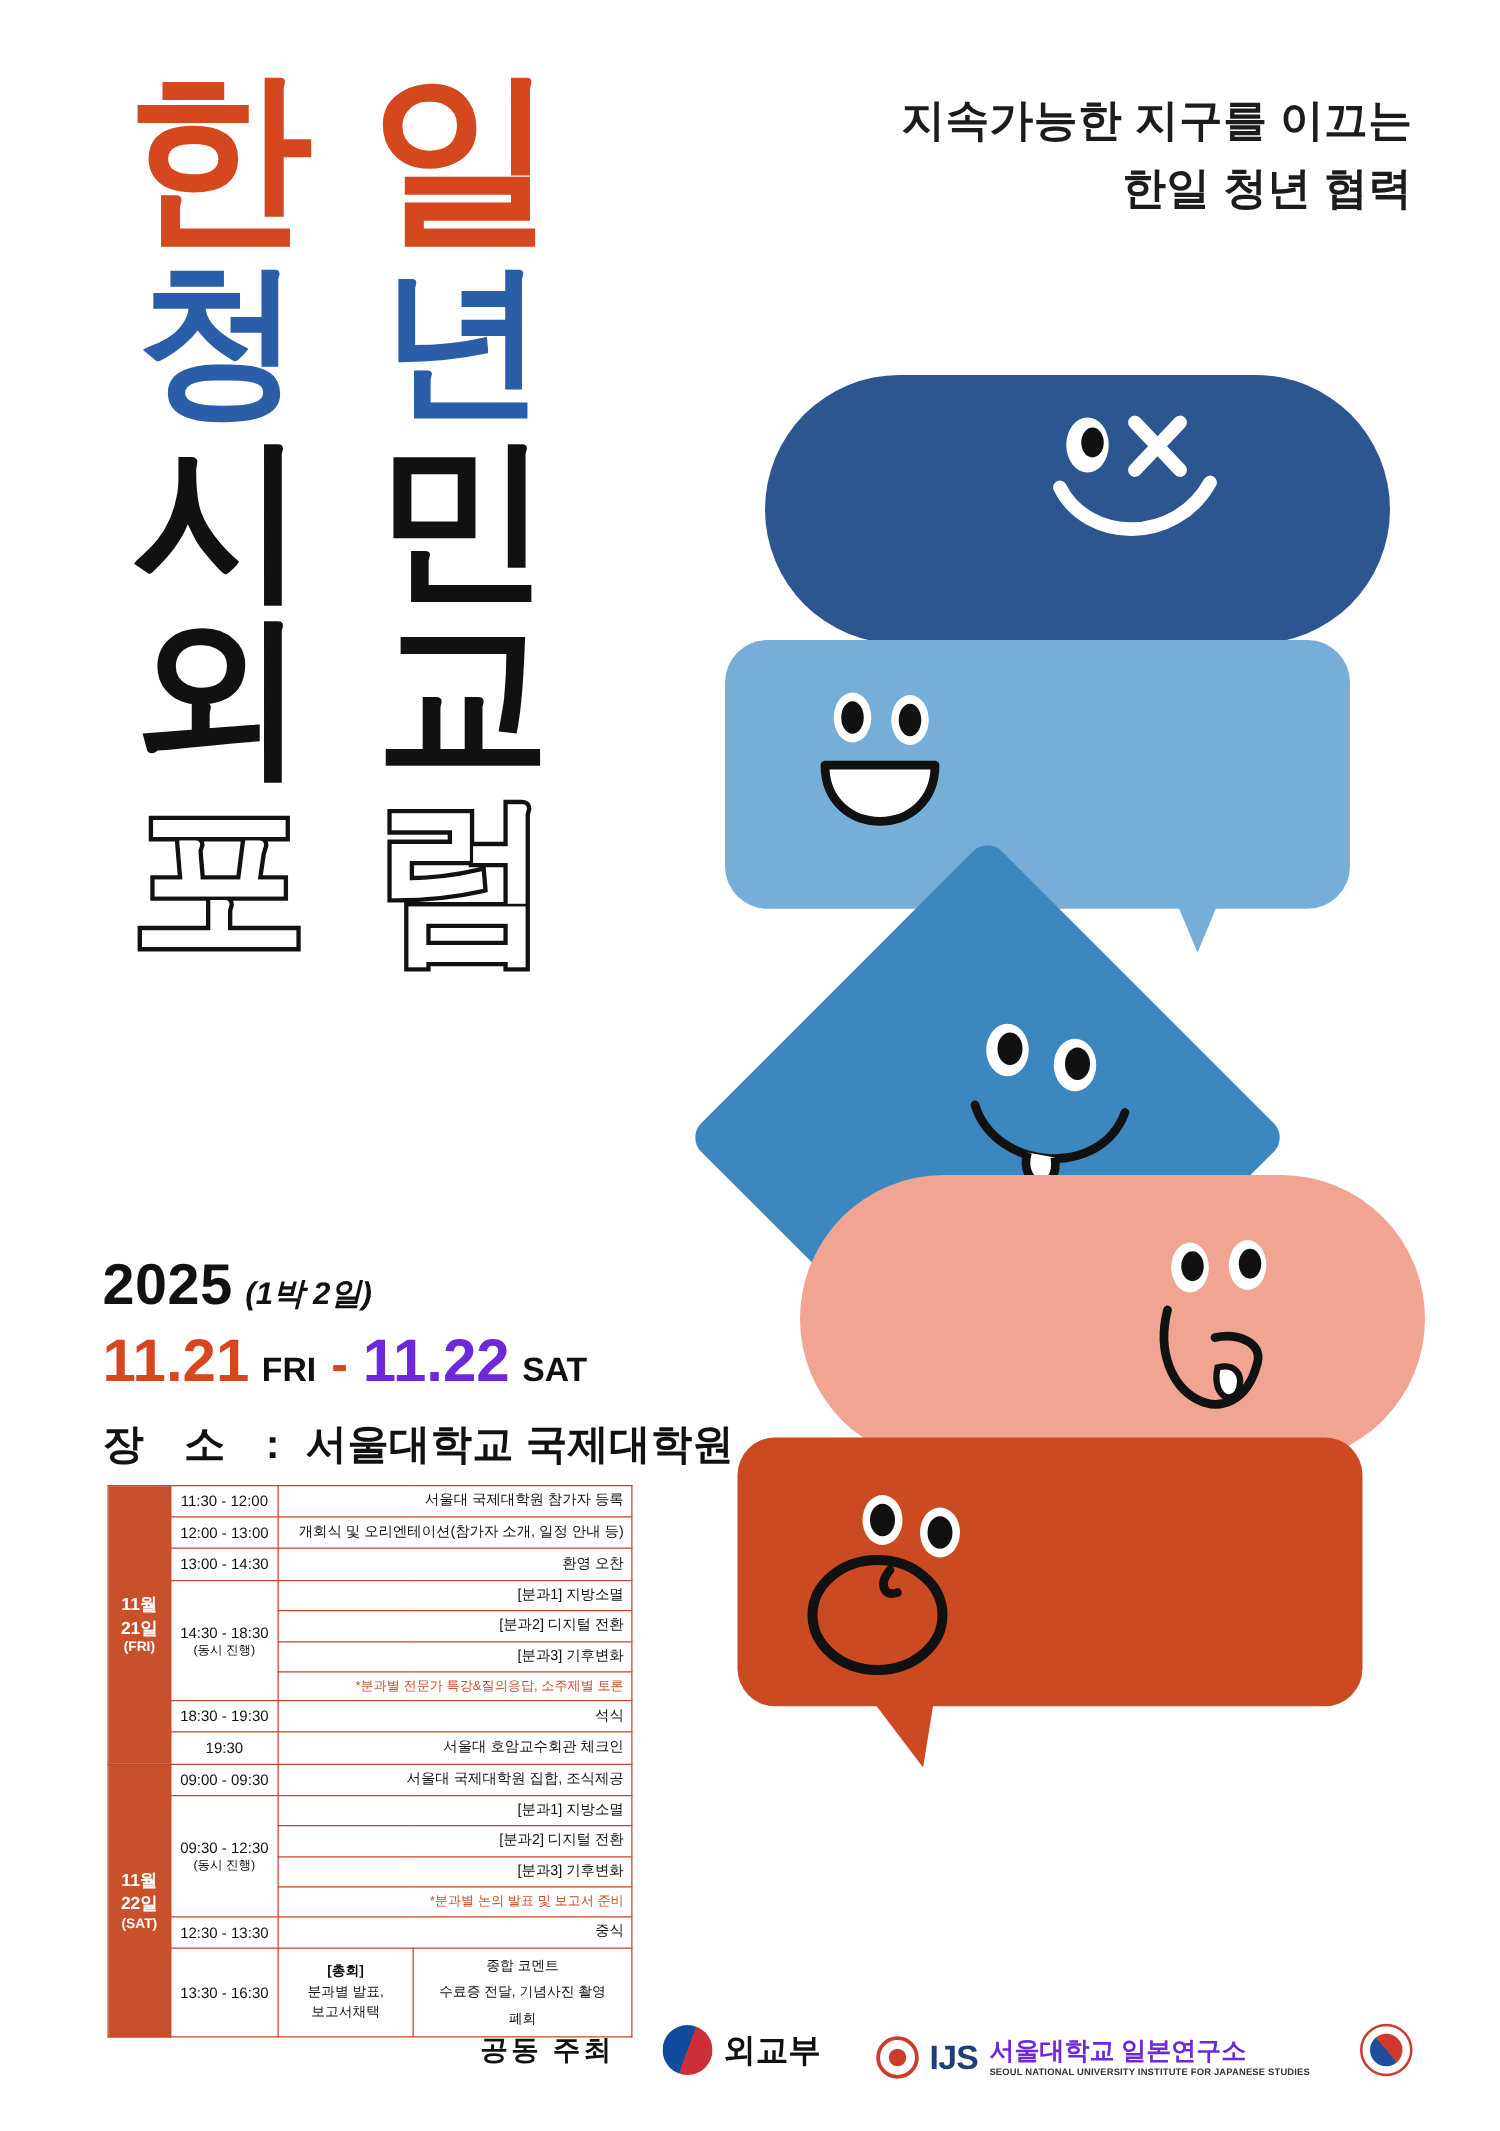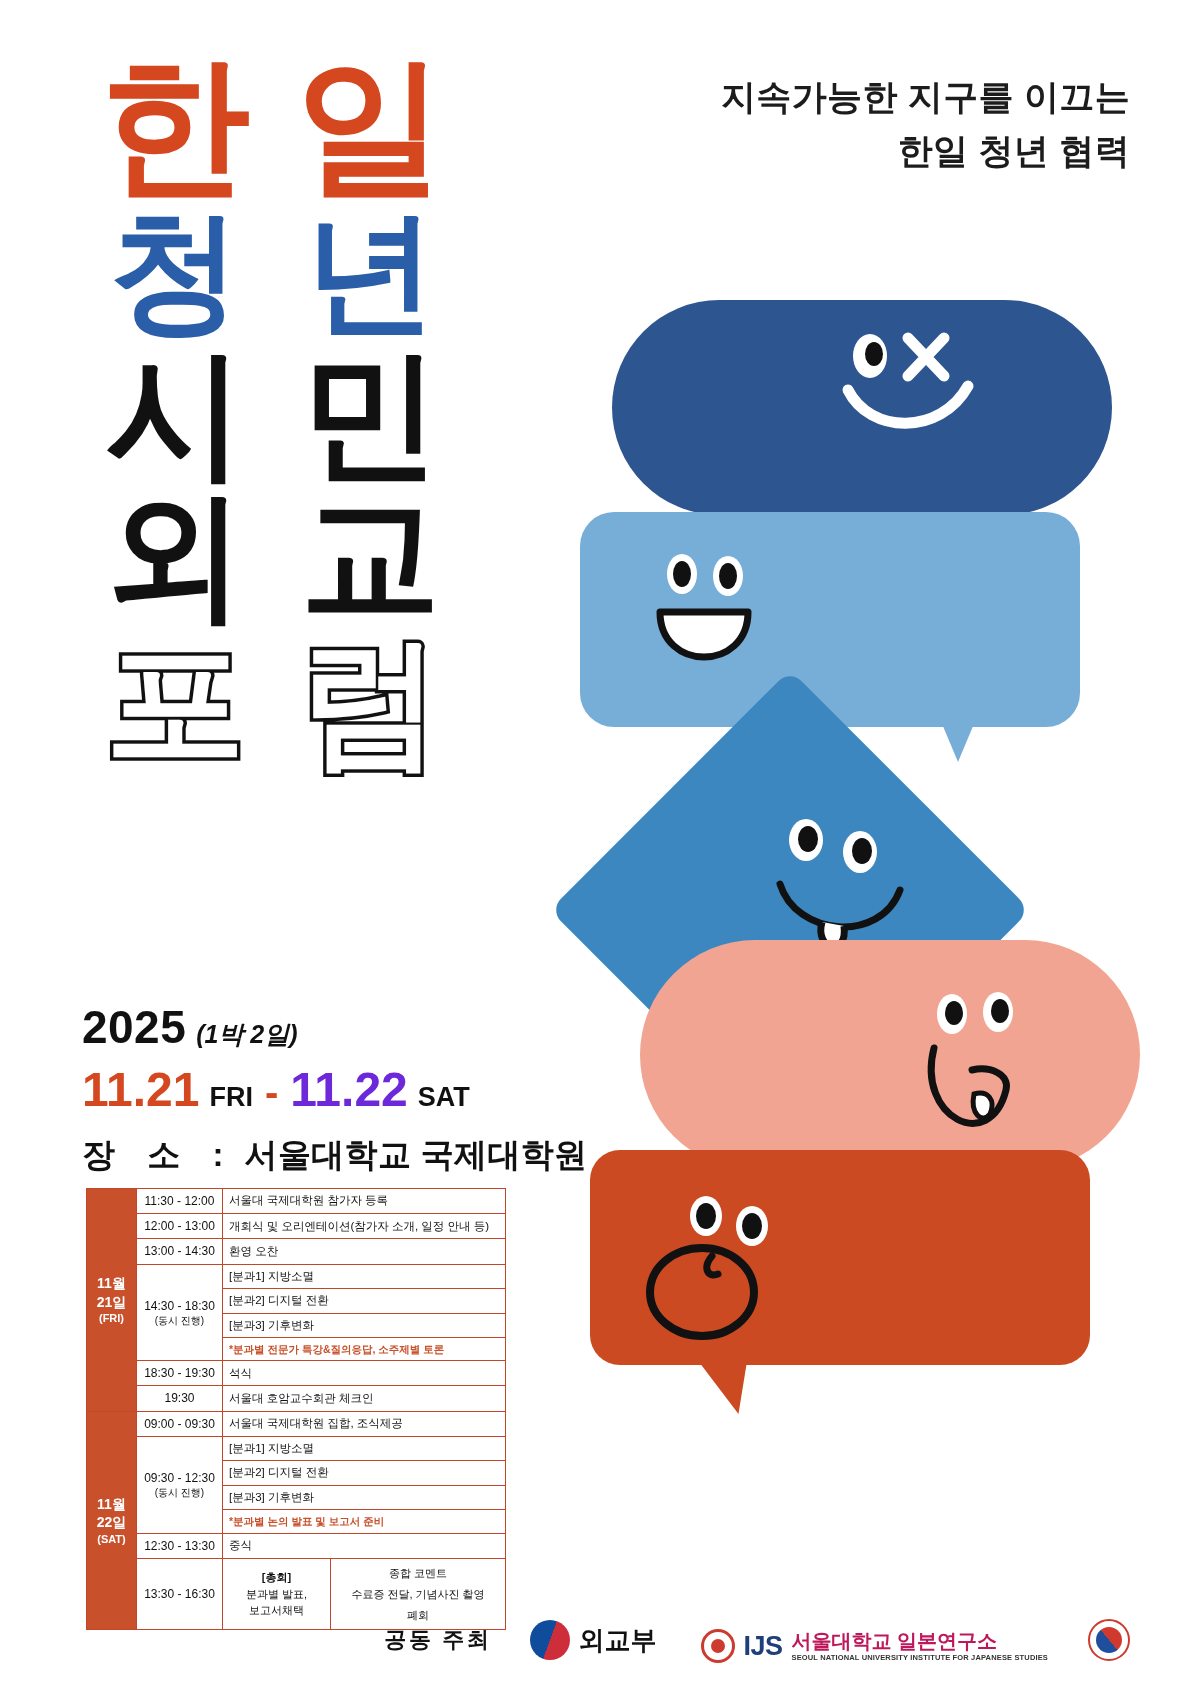--- a/index.html
+++ b/index.html
@@ -97,40 +97,41 @@
     width: 420px;
     border-collapse: collapse;
     font-size: 11.5px;
     color: #111;
   }
   .schedule td {
     border: 1px solid #c2462a;
     padding: 4px 6px;
     vertical-align: middle;
     line-height: 1.35;
+    text-align: right;
   }
   .schedule .daycell {
     background: #c8512c;
     color: #ffffff;
     font-weight: 700;
     text-align: center;
     width: 50px;
     font-size: 14px;
     line-height: 1.3;
   }
   .schedule .daycell .dow-s { font-size: 11px; font-weight: 600; }
   .schedule .timecell {
     width: 86px;
     text-align: center;
     font-size: 12px;
     white-space: nowrap;
   }
   .schedule .timecell .sub { font-size: 10px; display:block; }
   .schedule .desc { font-size: 11.5px; }
-  .schedule .note { color: #c8512c; font-size: 10.5px; font-weight: 700; }
+  .schedule .note { color: #c8512c; font-size: 10.5px; font-weight: 400; }
   .schedule .subcol { width: 108px; text-align: center; font-size: 11px; line-height:1.5;}
   .schedule .subcol2 { text-align: center; font-size: 11px; line-height:1.9;}
 
   
   .bubbles { position: absolute; right: 0; top: 300px; width: 620px; height: 1150px; }
 
   .bub { position: absolute; }
 
   .b1 {
     left: 32px; top: 0;
@@ -219,21 +220,21 @@
     gap: 30px;
     padding-right: 70px;
   }
   .footer .cohost {
     font-size: 22px; font-weight: 800; color: #111;
     letter-spacing: 0.12em;
     margin-right: 8px;
   }
   .logo { display: flex; align-items: center; gap: 9px; }
   .logo-text-main { font-size: 26px; font-weight: 800; color: #111; }
-  .ijs-name { font-size: 20px; font-weight: 700; color: #be185d; line-height: 1.15;}
+  .ijs-name { font-size: 20px; font-weight: 700; color: #6d28d9; line-height: 1.15;}
   .ijs-sub { font-size: 7.5px; font-weight: 600; color: #333; letter-spacing: 0.02em;}
   .ijs-mark { font-size: 27px; font-weight: 800; color: #1f3f7a; letter-spacing: -0.02em;}
   .taegeuk {
     width: 40px; height: 40px; border-radius: 50%;
     background:
       radial-gradient(circle at 50% 50%, transparent 0 0),
       conic-gradient(from 200deg, #0f4c9c 0 50%, #cd2e3a 50% 100%);
     position: relative;
     overflow: hidden;
   }

